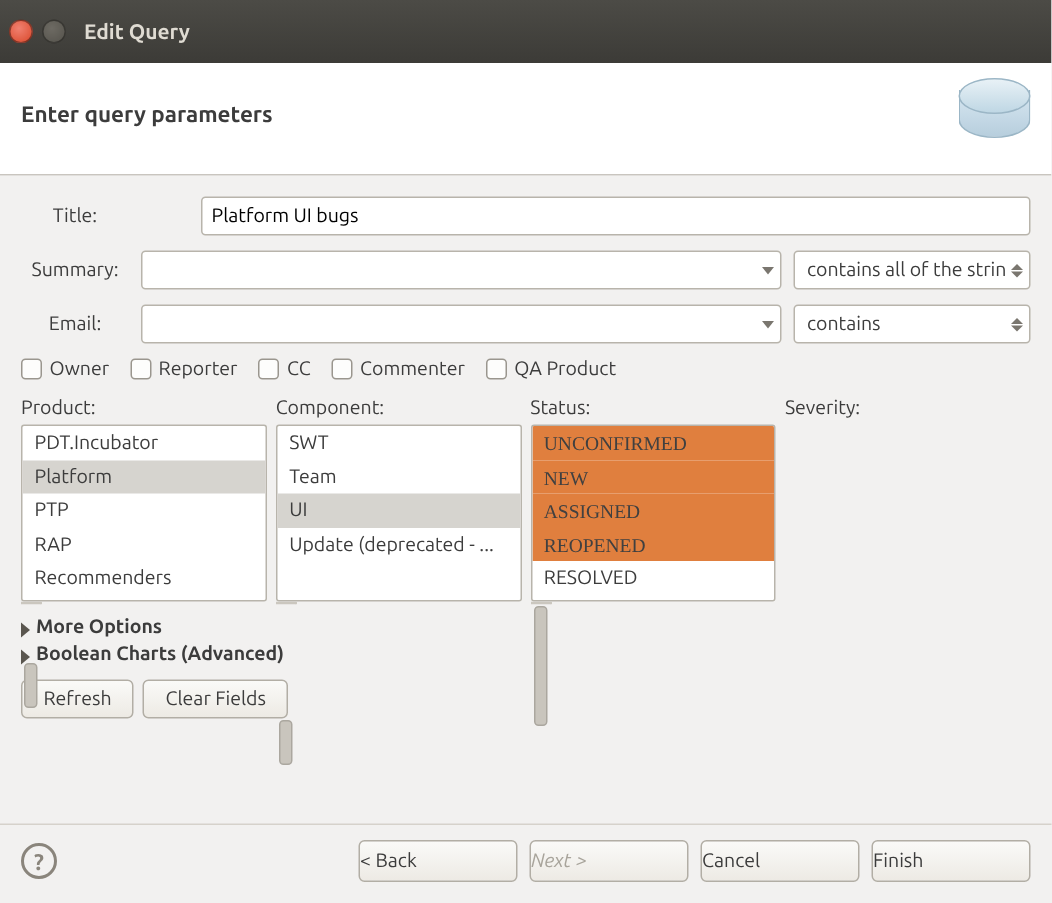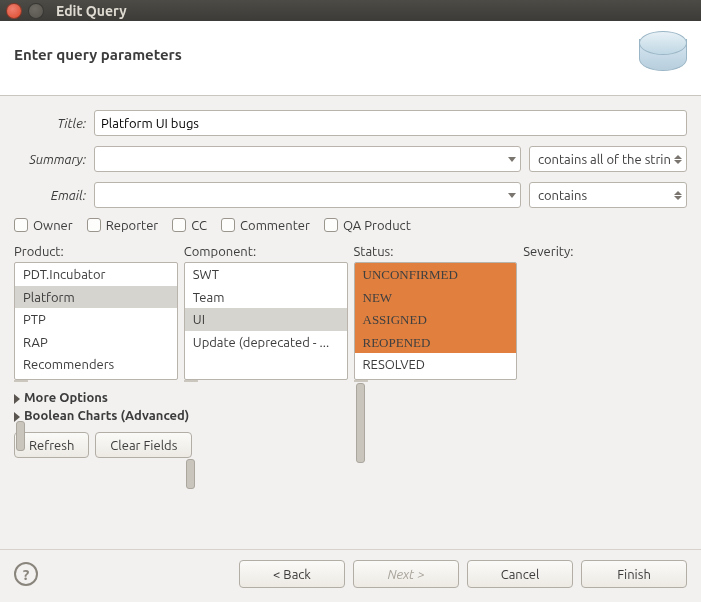--- a/index.html
+++ b/index.html
@@ -8,21 +8,21 @@
     font-family: "Ubuntu", "Liberation Sans", sans-serif;
     font-size: 13px;
     color: #3c3c3c;
     background: #f2f1f0;
     width: 701px;
     height: 602px;
     overflow: hidden;
   }
   
   .titlebar {
-    height: 21px;
+    height: 42px;
     background: linear-gradient(to bottom, #4c4b46 0%, #3c3b37 100%);
     display: flex;
     align-items: center;
     padding: 0 6px;
     color: #dfdbd2;
     font-weight: bold;
     font-size: 14px;
   }
   .win-btn {
     width: 16px; height: 16px;
@@ -60,32 +60,32 @@
   .db-icon .body {
     position: absolute; left:0; top:8px; width:48px; height:32px;
     background: linear-gradient(to bottom,#d8e8f2,#b7cedd);
     border:1px solid #9bb6c6; border-top:none;
     border-radius: 0 0 24px 24px / 0 0 12px 12px;
   }
 
   
   .content { padding: 14px 14px 8px 14px; }
   .row { display: flex; align-items: center; margin-bottom: 10px; gap: 8px; }
-  .row > label { width: 72px; text-align: right; font-style: italic; }
+  .row > label { width: 72px; text-align: center; }
   .row.summary > label, .row.email > label { width: 72px; }
 
   input.text, .combo, select.drop {
     font: inherit;
     background: #fff;
     border: 1px solid #b8b4ab;
     border-radius: 3px;
     height: 26px;
     padding: 2px 6px;
   }
-  input.text { flex: 1; }
+  input.text { flex: 1; margin-left: 40px; }
   .combo {
     flex: 1;
     display: flex; align-items: center; justify-content: flex-end;
     padding-right: 4px;
   }
   .combo .caret {
     width: 0;height:0;border-left:4px solid transparent;border-right:4px solid transparent;border-top:5px solid #7a766f;
   }
   .drop-wrap {
     width: 158px;
@@ -170,21 +170,21 @@
     align-items:center;
     justify-content:space-between;
     border-top: 1px solid #d6d2cb;
     background:#f2f1f0;
   }
   .help {
     width:24px;height:24px;border:2px solid #8a857c;border-radius:50%;
     display:flex;align-items:center;justify-content:center;
     color:#8a857c;font-weight:bold;font-size:15px;
   }
-  .footer .btn { width:106px; text-align:center; padding:6px 0;}
+  .footer .btn { width:106px; text-align:left; padding:6px 0;}
   .footer-btns { display:flex; gap:8px; }
   .dropdown-text { overflow:hidden; white-space:nowrap; flex:1;}
 </style>
 </head>
 <body>
 
 <div class="titlebar">
   <span class="win-btn win-close"></span>
   <span class="win-btn win-min"></span>
   <span class="title">Edit Query</span>

